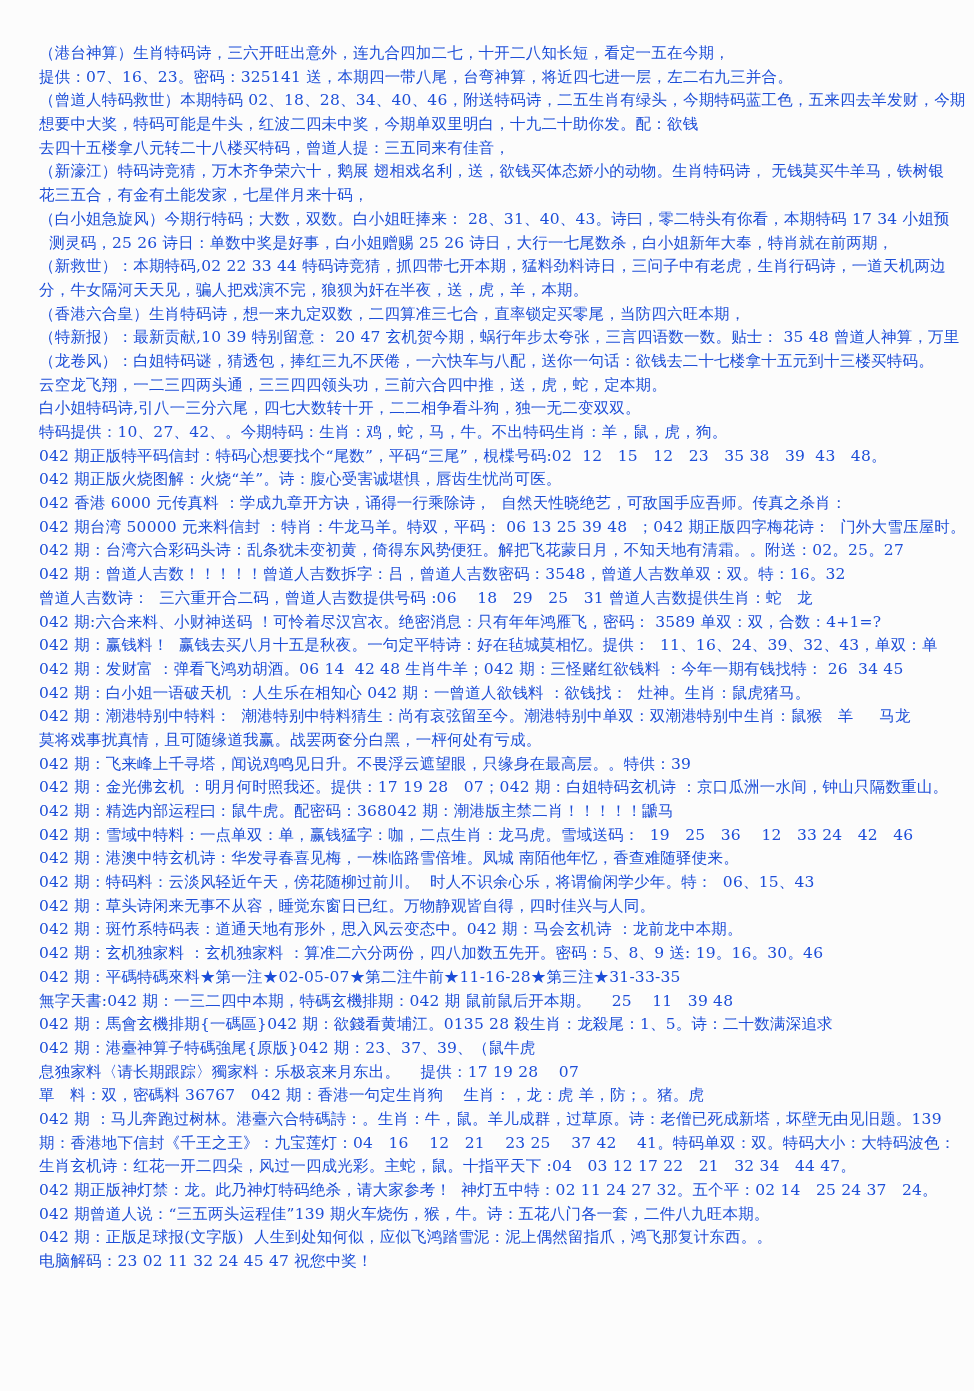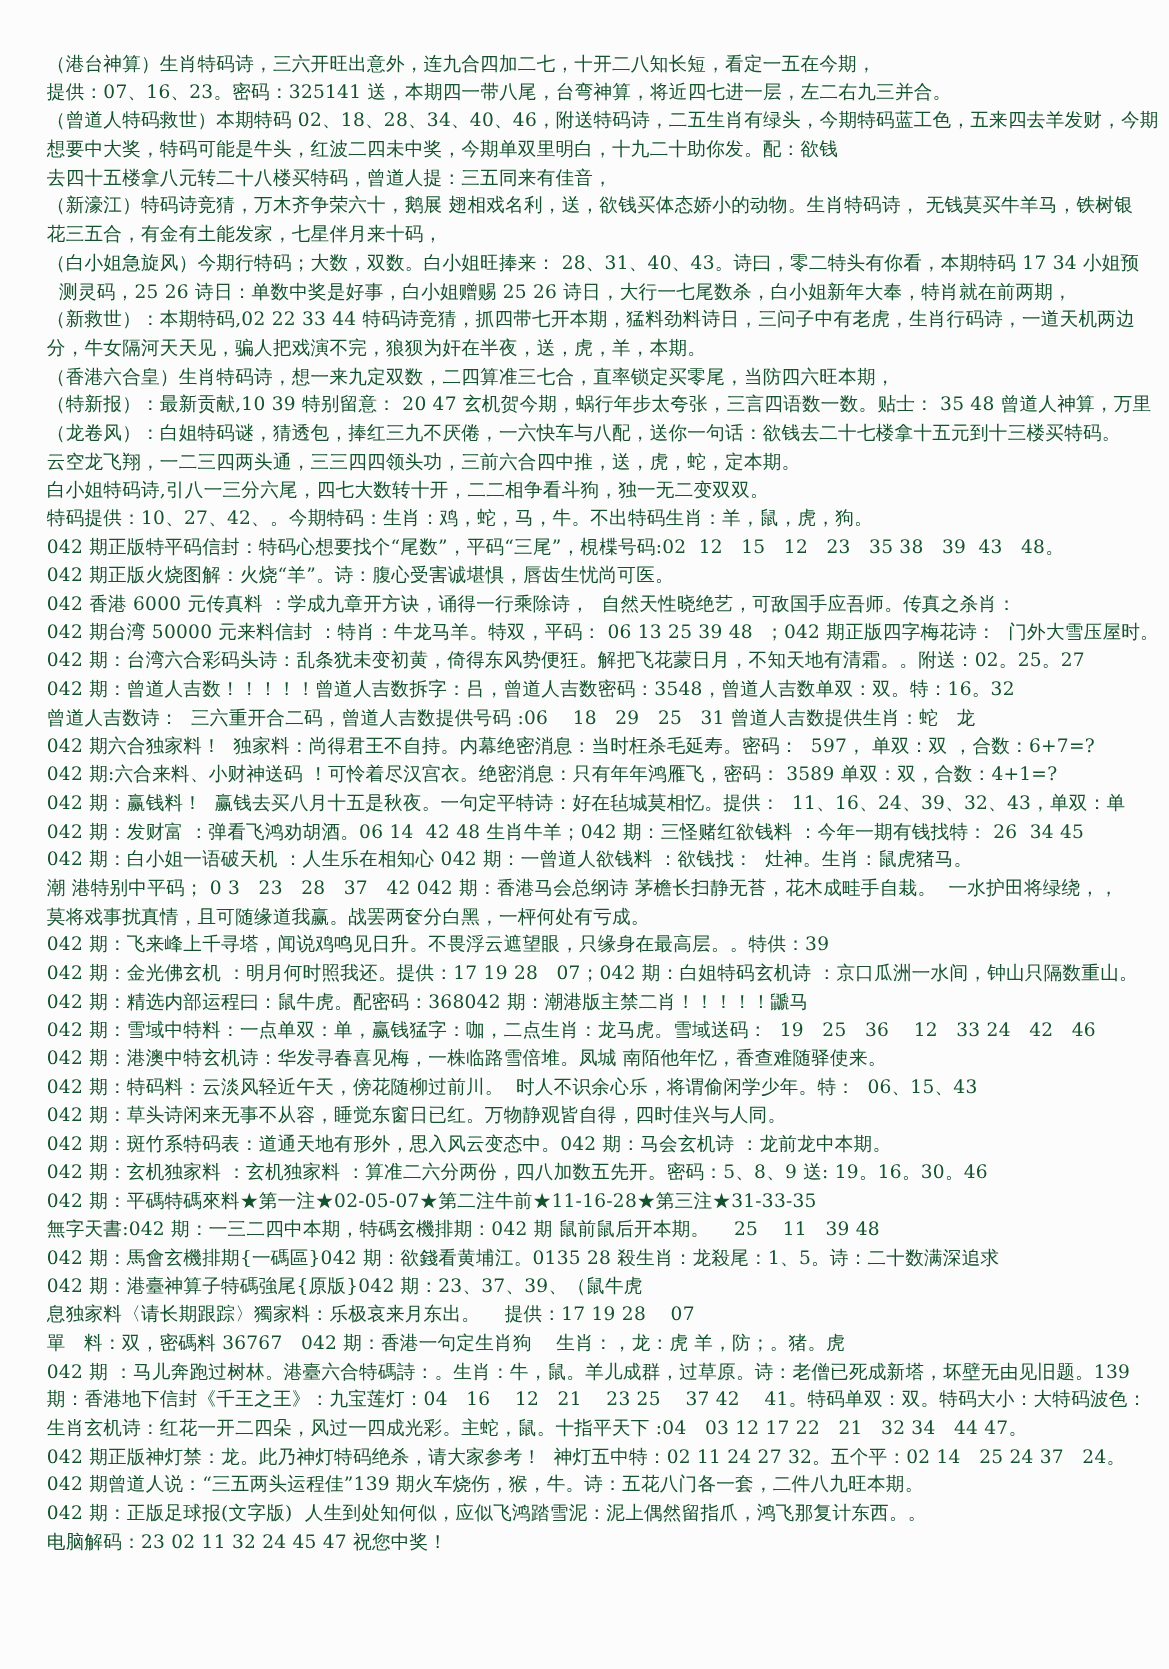--- a/index.html
+++ b/index.html
@@ -12,21 +12,21 @@
     background: #fcfcfc;
     overflow: hidden;
   }
   .page {
     box-sizing: border-box;
     width: 974px;
     height: 1391px;
     padding: 42px 4px 0 39px;
     font-family: "DejaVu Serif", "Liberation Serif", serif;
     font-size: 15.5px;
-    color: #14532d;
+    color: #1d4ed8;
   }
   .doc-body .line {
     height: 23.7px;
     line-height: 23.7px;
     white-space: pre;
     overflow: hidden;
     letter-spacing: 0.2px;
   }
 </style>
 </head>
@@ -51,26 +51,25 @@
       <div class="line">云空龙飞翔，一二三四两头通，三三四四领头功，三前六合四中推，送，虎，蛇，定本期。</div>
       <div class="line">白小姐特码诗,引八一三分六尾，四七大数转十开，二二相争看斗狗，独一无二变双双。</div>
       <div class="line">特码提供：10、27、42、。今期特码：生肖：鸡，蛇，马，牛。不出特码生肖：羊，鼠，虎，狗。</div>
       <div class="line">042 期正版特平码信封：特码心想要找个“尾数”，平码“三尾”，梘楪号码:02  12   15   12   23   35 38   39  43   48。</div>
       <div class="line">042 期正版火烧图解：火烧“羊”。诗：腹心受害诚堪惧，唇齿生忧尚可医。</div>
       <div class="line">042 香港 6000 元传真料 ：学成九章开方诀，诵得一行乘除诗，  自然天性晓绝艺，可敌国手应吾师。传真之杀肖：</div>
       <div class="line">042 期台湾 50000 元来料信封 ：特肖：牛龙马羊。特双，平码： 06 13 25 39 48  ；042 期正版四字梅花诗：  门外大雪压屋时。</div>
       <div class="line">042 期：台湾六合彩码头诗：乱条犹未变初黄，倚得东风势便狂。解把飞花蒙日月，不知天地有清霜。。附送：02。25。27</div>
       <div class="line">042 期：曾道人吉数！！！！！曾道人吉数拆字：吕，曾道人吉数密码：3548，曾道人吉数单双：双。特：16。32</div>
       <div class="line">曾道人吉数诗：  三六重开合二码，曾道人吉数提供号码 :06    18   29   25   31 曾道人吉数提供生肖：蛇   龙</div>
-      <div class="line">042 期六合独家料！  独家料：尚得君王不自持。内幕绝密消息：当时枉杀毛延寿。密码：  597， 单双：双 ，合数：6+7=?</div>
       <div class="line">042 期:六合来料、小财神送码 ！可怜着尽汉宫衣。绝密消息：只有年年鸿雁飞，密码： 3589 单双：双，合数：4+1=?</div>
       <div class="line">042 期：赢钱料！  赢钱去买八月十五是秋夜。一句定平特诗：好在毡城莫相忆。提供：  11、16、24、39、32、43，单双：单</div>
       <div class="line">042 期：发财富 ：弹看飞鸿劝胡酒。06 14  42 48 生肖牛羊；042 期：三怪赌红欲钱料 ：今年一期有钱找特： 26  34 45</div>
       <div class="line">042 期：白小姐一语破天机 ：人生乐在相知心 042 期：一曾道人欲钱料 ：欲钱找：  灶神。生肖：鼠虎猪马。</div>
-      <div class="line">潮 港特别中平码； 0 3   23   28   37   42 042 期：香港马会总纲诗 茅檐长扫静无苔，花木成畦手自栽。  一水护田将绿绕，，</div>
+      <div class="line">042 期：潮港特别中特料：  潮港特别中特料猜生：尚有哀弦留至今。潮港特别中单双：双潮港特别中生肖：鼠猴   羊     马龙</div>
       <div class="line">莫将戏事扰真情，且可随缘道我赢。战罢两奁分白黑，一枰何处有亏成。</div>
       <div class="line">042 期：飞来峰上千寻塔，闻说鸡鸣见日升。不畏浮云遮望眼，只缘身在最高层。。特供：39</div>
       <div class="line">042 期：金光佛玄机 ：明月何时照我还。提供：17 19 28   07；042 期：白姐特码玄机诗 ：京口瓜洲一水间，钟山只隔数重山。</div>
       <div class="line">042 期：精选内部运程曰：鼠牛虎。配密码：368042 期：潮港版主禁二肖！！！！！鼶马</div>
       <div class="line">042 期：雪域中特料：一点单双：单，赢钱猛字：咖，二点生肖：龙马虎。雪域送码：  19   25   36    12   33 24   42   46</div>
       <div class="line">042 期：港澳中特玄机诗：华发寻春喜见梅，一株临路雪倍堆。凤城 南陌他年忆，香查难随驿使来。</div>
       <div class="line">042 期：特码料：云淡风轻近午天，傍花随柳过前川。  时人不识余心乐，将谓偷闲学少年。特：  06、15、43</div>
       <div class="line">042 期：草头诗闲来无事不从容，睡觉东窗日已红。万物静观皆自得，四时佳兴与人同。</div>
       <div class="line">042 期：斑竹系特码表：道通天地有形外，思入风云变态中。042 期：马会玄机诗 ：龙前龙中本期。</div>
       <div class="line">042 期：玄机独家料 ：玄机独家料 ：算准二六分两份，四八加数五先开。密码：5、8、9 送: 19。16。30。46</div>

